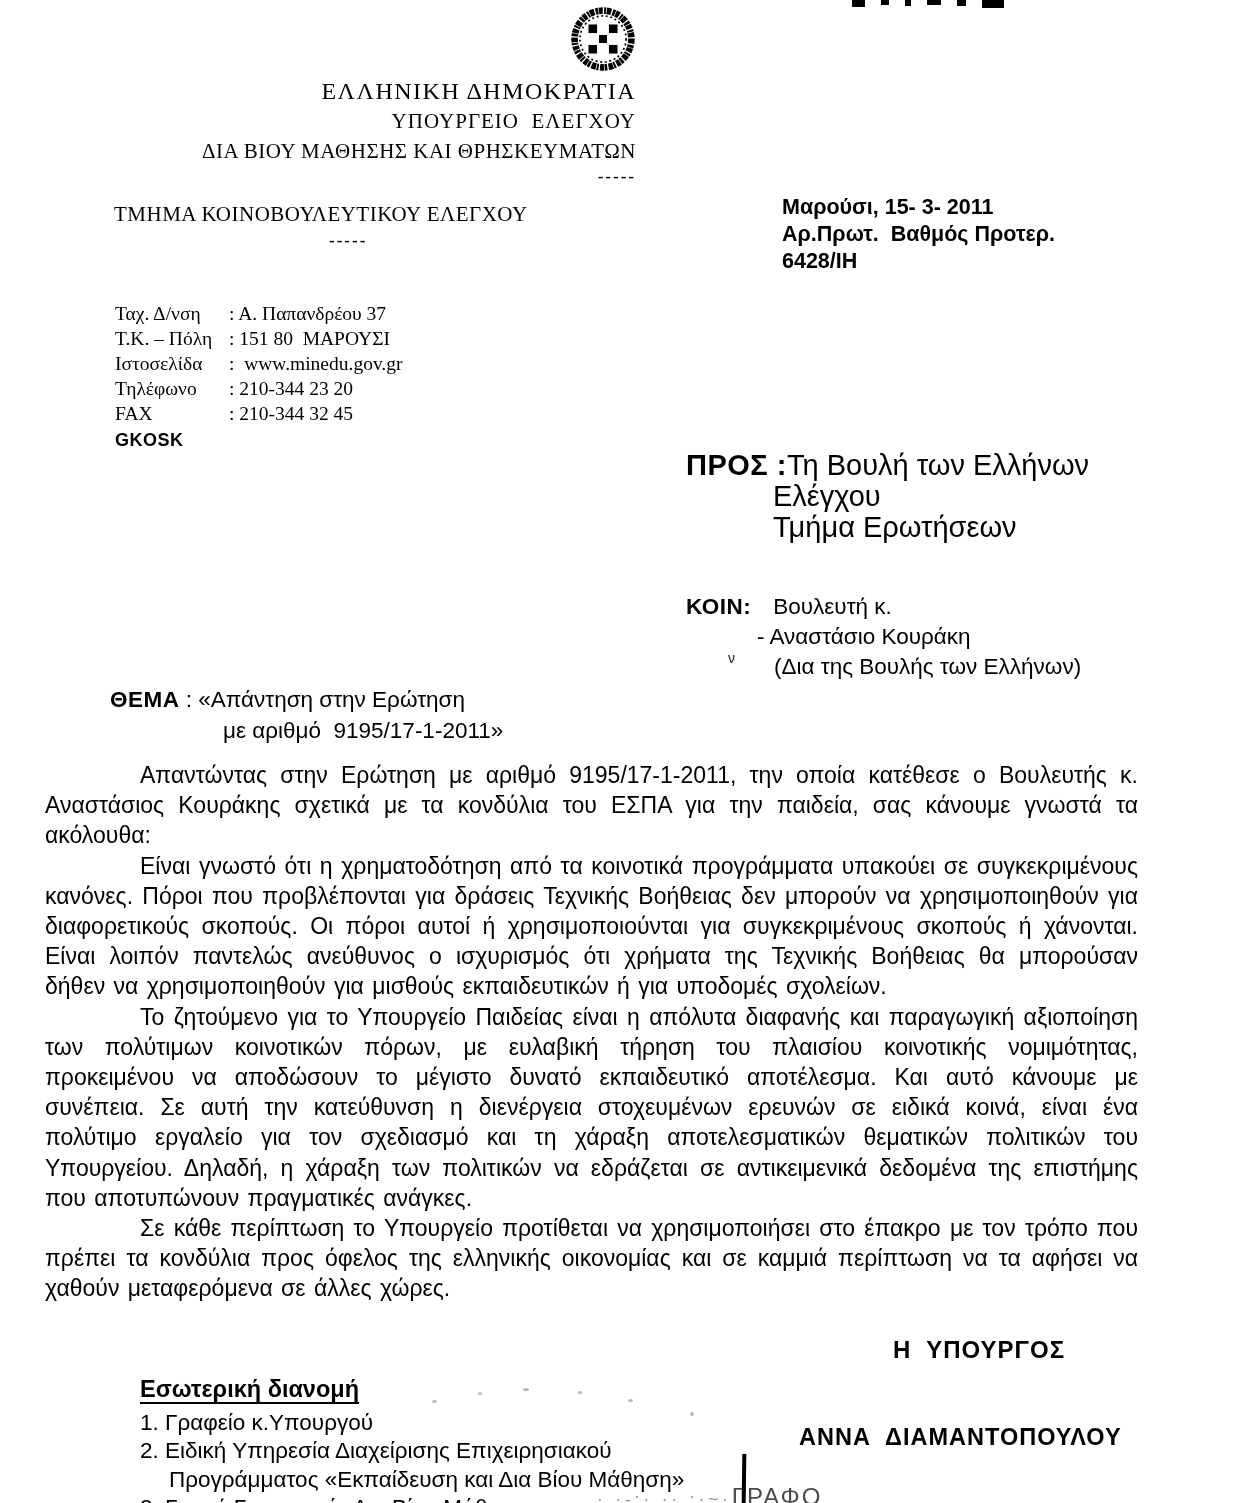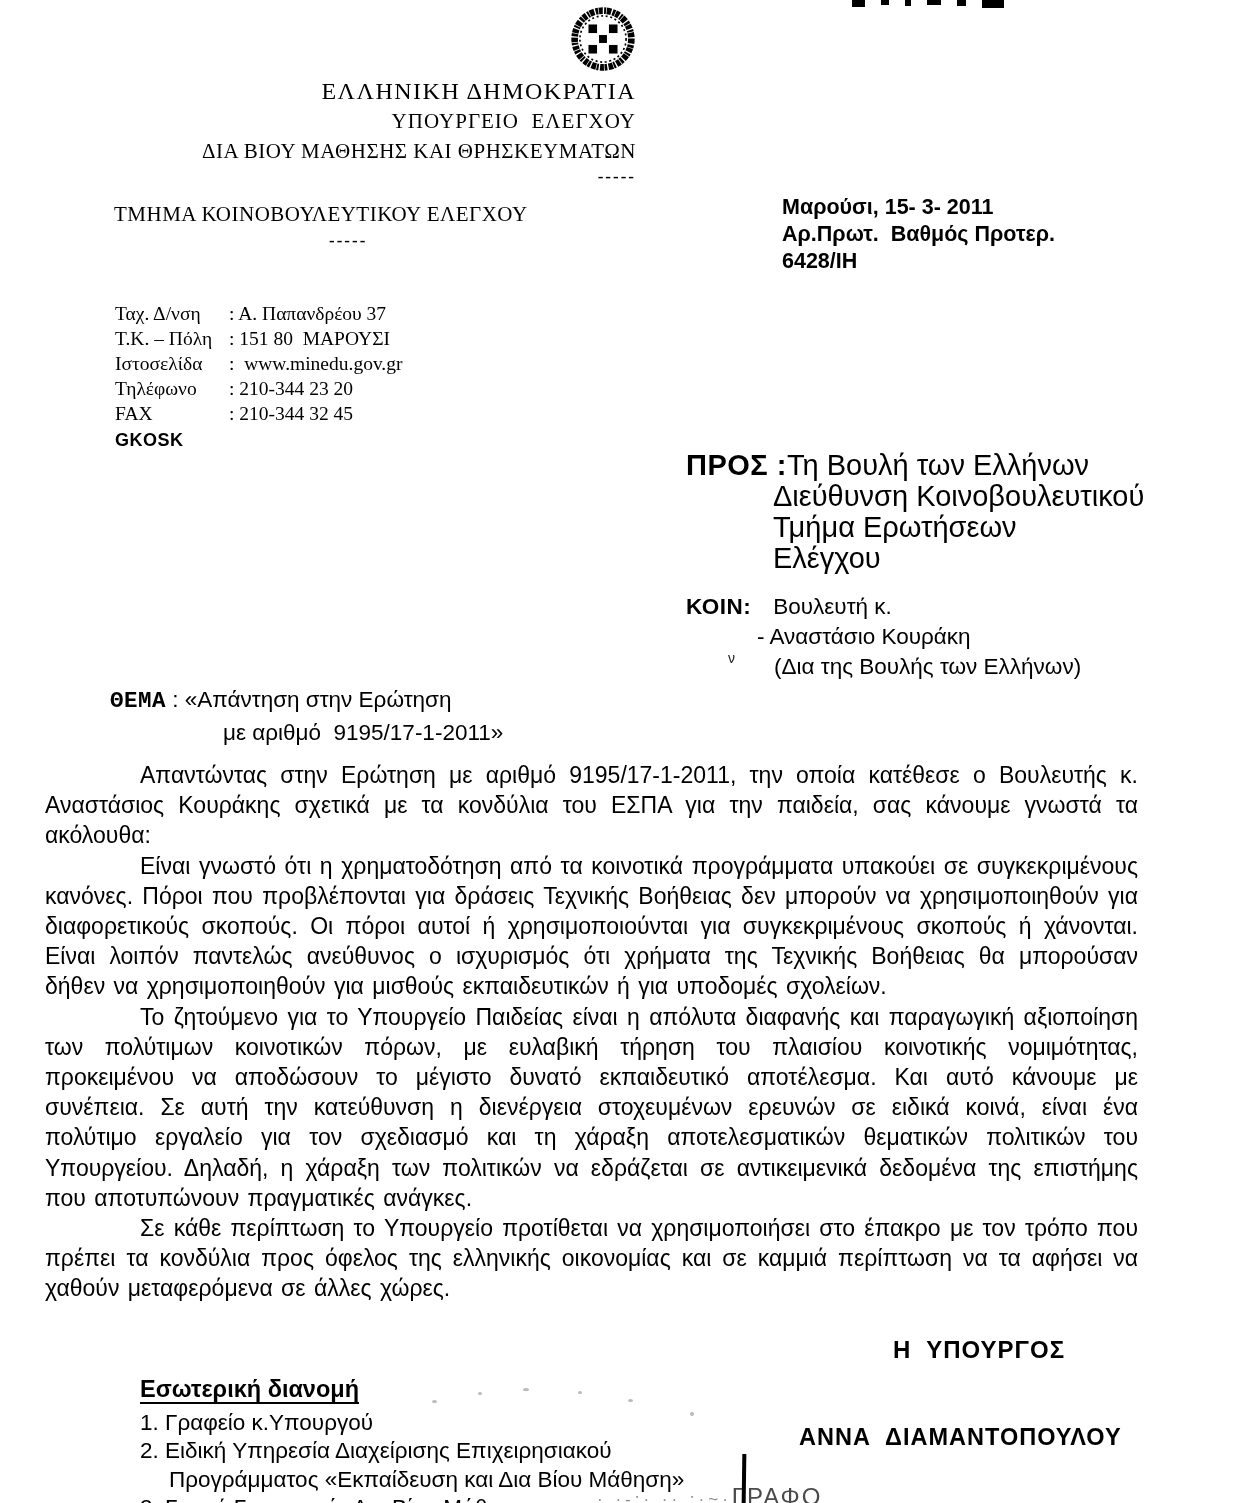--- a/index.html
+++ b/index.html
@@ -40,21 +40,21 @@
   .to-row b { letter-spacing:.5px; }
   .to-ind { margin-left:87px; }
   .cc-block { position:absolute; left:686px; top:592px; font-size:22.5px; line-height:30px; }
   .cc-row b { letter-spacing:.5px; margin-right:22px; }
   .cc-ind1 { margin-left:71px; }
   .cc-ind2 { margin-left:88px; }
   .stray-mark { position:absolute; left:728px; top:650px; font-size:14px; color:#222; }
 
   
   .subject { position:absolute; left:110px; top:684px; font-size:22.5px; line-height:31px; }
-  .subject b { letter-spacing:.5px;font-family:Liberation Mono, monospace; }
+  .subject b { letter-spacing:.5px; }
   .subj-ind { margin-left:113px; }
 
   
   .body-text { position:absolute; left:45px; top:760px; width:1093px;
     font-size:23px; line-height:30.2px; text-align:justify; word-spacing:2px; }
   .body-text p { text-indent:95px; }
 
   .minister-title { position:absolute; left:893px; top:1336px; font-weight:bold; font-size:24px; letter-spacing:1px; white-space:pre; }
   .minister-name  { position:absolute; left:799px; top:1424px; font-weight:bold; font-size:23.5px; letter-spacing:1px; white-space:pre; }
 
@@ -121,23 +121,22 @@
       <span class="clabel">Τηλέφωνο</span><span class="pre">: 210-344 23 20</span>
     </div>
     <div class="crow">
       <span class="clabel">FAX</span><span class="pre">: 210-344 32 45</span>
     </div>
     <div class="author-code">GKOSK</div>
   </div>
 
   <div class="to-block">
     <div class="to-row"><b>ΠΡΟΣ :</b><span>Τη Βουλή των Ελλήνων</span></div>
-    <div class="to-ind">Διεύθυνση Κοινοβουλευτικού</div>
+    <div class="to-ind">Ελέγχου</div>
     <div class="to-ind">Τμήμα Ερωτήσεων</div>
-    <div class="to-ind">Ελέγχου</div>
   </div>
 
   <div class="cc-block">
     <div class="cc-row"><b>ΚΟΙΝ:</b><span>Βουλευτή κ.</span></div>
     <div class="cc-ind1">- Αναστάσιο Κουράκη</div>
     <div class="cc-ind2">(Δια της Βουλής των Ελλήνων)</div>
   </div>
   <span class="stray-mark">ν</span>
 
   <div class="subject">

